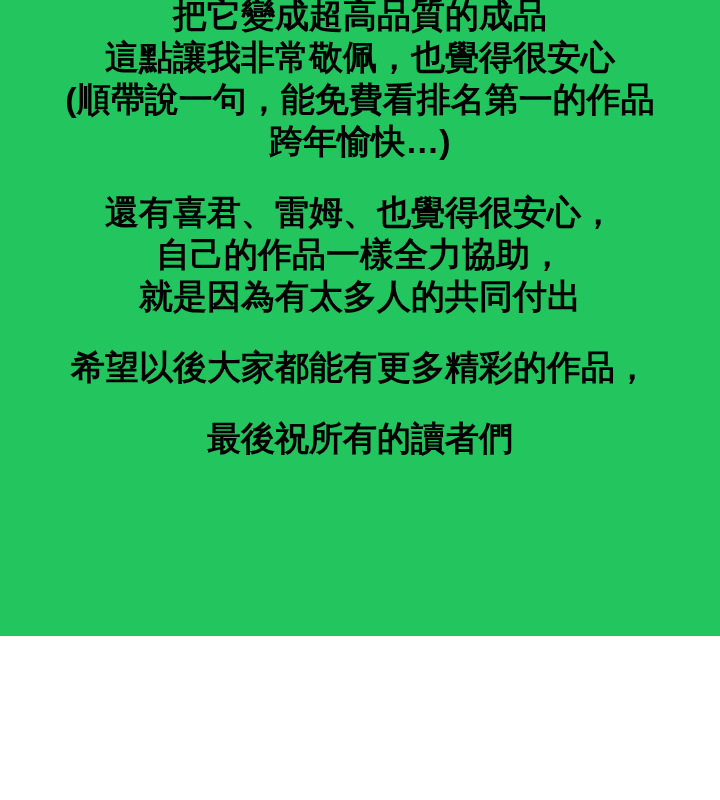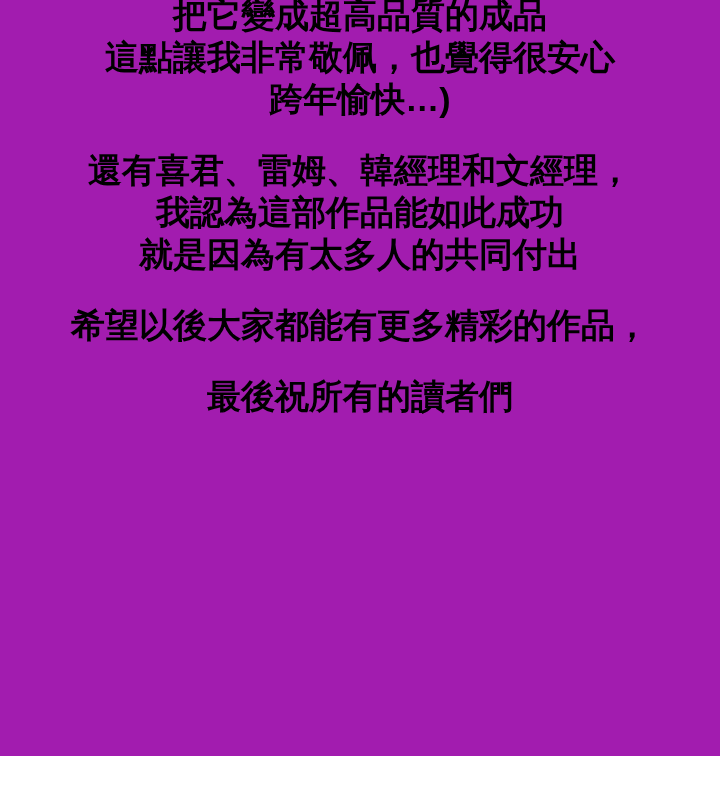--- a/index.html
+++ b/index.html
@@ -8,22 +8,22 @@
   }
   body {
     width: 720px;
     height: 800px;
     background: #ffffff;
     overflow: hidden;
   }
   .page {
     position: relative;
     width: 720px;
-    height: 756px;
-    background: #a21caf;
+    height: 636px;
+    background: #22c55e;
     overflow: hidden;
   }
   .afterword {
     margin-top: -6px;
     text-align: center;
     color: #000000;
     font-family: "Liberation Sans", "DejaVu Sans", sans-serif;
     font-weight: bold;
     font-size: 34px;
     line-height: 42px;
@@ -42,26 +42,27 @@
 </style>
 </head>
 <body>
 
 <div class="page">
   <div class="afterword">
 
     <div class="para">
       <div class="line">把它變成超高品質的成品</div>
       <div class="line">這點讓我非常敬佩，也覺得很安心</div>
+      <div class="line">(順帶說一句，能免費看排名第一的作品</div>
       <div class="line">跨年愉快…)</div>
     </div>
 
     <div class="para">
-      <div class="line">還有喜君、雷姆、韓經理和文經理，</div>
-      <div class="line">我認為這部作品能如此成功</div>
+      <div class="line">還有喜君、雷姆、也覺得很安心，</div>
+      <div class="line">自己的作品一樣全力協助，</div>
       <div class="line">就是因為有太多人的共同付出</div>
     </div>
 
     <div class="para">
       <div class="line">希望以後大家都能有更多精彩的作品，</div>
     </div>
 
     <div class="para">
       <div class="line">最後祝所有的讀者們</div>
     </div>

